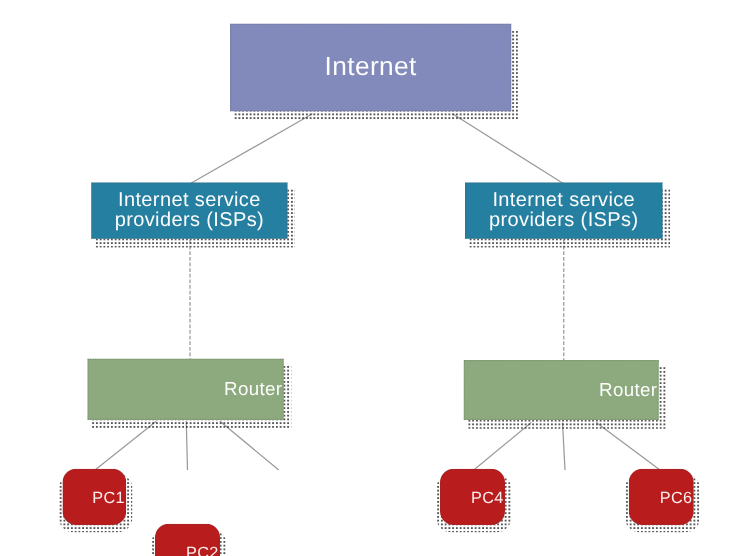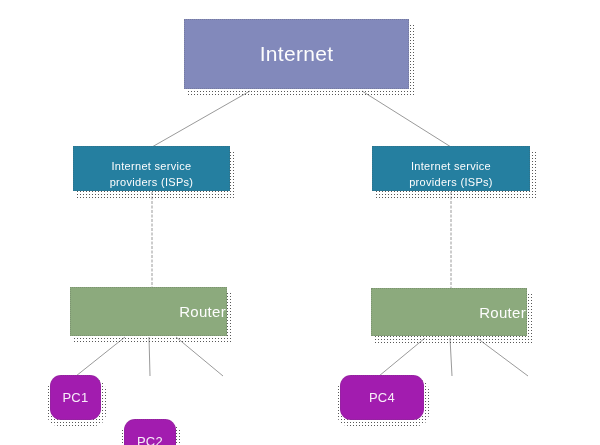--- a/index.html
+++ b/index.html
@@ -30,28 +30,28 @@
   .label{letter-spacing:.3px;}
   
   .n-internet{left:184px;top:19px;width:225px;height:70px;}
   .n-isp-left{left:73px;top:146px;width:157px;height:45px;}
   .n-isp-right{left:372px;top:146px;width:158px;height:45px;}
   .n-router-left{left:70px;top:287px;width:157px;height:49px;}
   .n-router-right{left:371px;top:288px;width:156px;height:48px;}
   .n-pc1{left:50px;top:375px;width:51px;height:45px;}
   .n-pc2{left:124px;top:375px;width:52px;height:45px;margin-top:44px;}
   .n-pc3{left:198px;top:375px;width:52px;height:45px;}
-  .n-pc4{left:340px;top:375px;width:52px;height:45px;padding-left:32px;}
+  .n-pc4{left:352px;top:375px;width:52px;height:45px;}
   .n-pc5{left:427px;top:375px;width:51px;height:45px;}
   .n-pc6{left:503px;top:375px;width:52px;height:45px;}
   
   .box-internet{background:#8289bb;font-size:21px;}
-  .box-isp{background:#257fa0;font-size:11px;line-height:16px;padding:0 13px;align-items:flex-end;}
+  .box-isp{background:#257fa0;font-size:16px;line-height:16px;padding:0 13px;}
   .box-router{background:#8caa7d;font-size:15px;justify-content:flex-end;}
-  .box-pc{background:#a21caf;border-radius:11px;font-size:13px;color:rgba(255,255,255,.92);}
+  .box-pc{background:#b91c1c;border-radius:11px;font-size:13px;color:rgba(255,255,255,.92);justify-content:flex-end;}
 </style>
 </head>
 <body>
 
 <div class="stage">
 
   <svg class="connectors" width="600" height="445">
     <line x1="250" y1="91" x2="152" y2="147" stroke="#9a9a9a" stroke-width="1"></line>
     <line x1="362" y1="91" x2="451" y2="147" stroke="#9a9a9a" stroke-width="1"></line>
     <line x1="152" y1="192" x2="152" y2="288" stroke="#9a9a9a" stroke-width="1" stroke-dasharray="3 1.5"></line>
@@ -115,14 +115,20 @@
 
 
   <div class="node pc n-pc4">
     <div class="halftone"></div>
     <div class="box box-pc">
       <span class="label">PC4</span>
     </div>
   </div>
 
 
+  <div class="node pc n-pc6">
+    <div class="halftone"></div>
+    <div class="box box-pc">
+      <span class="label">PC6</span>
+    </div>
+  </div>
 
 </div>
 
 </body></html>

